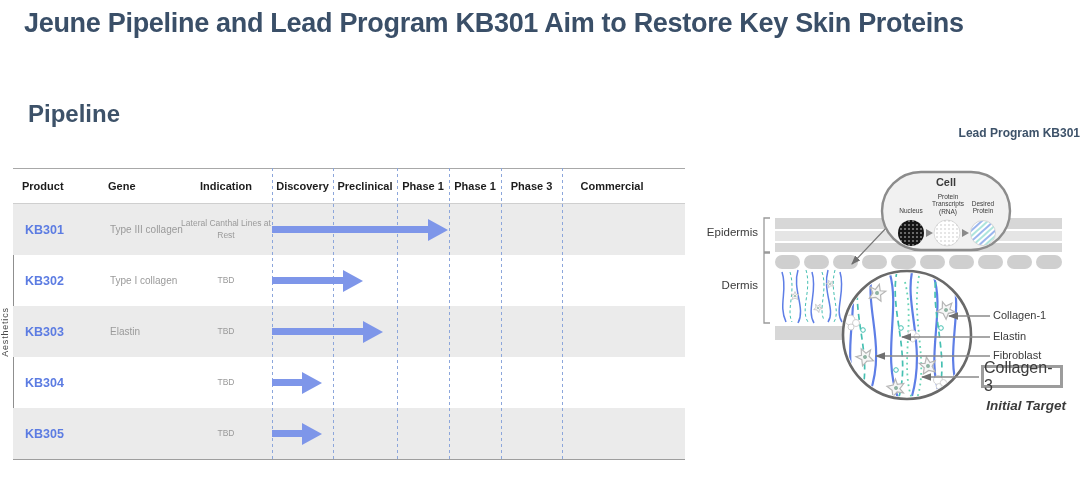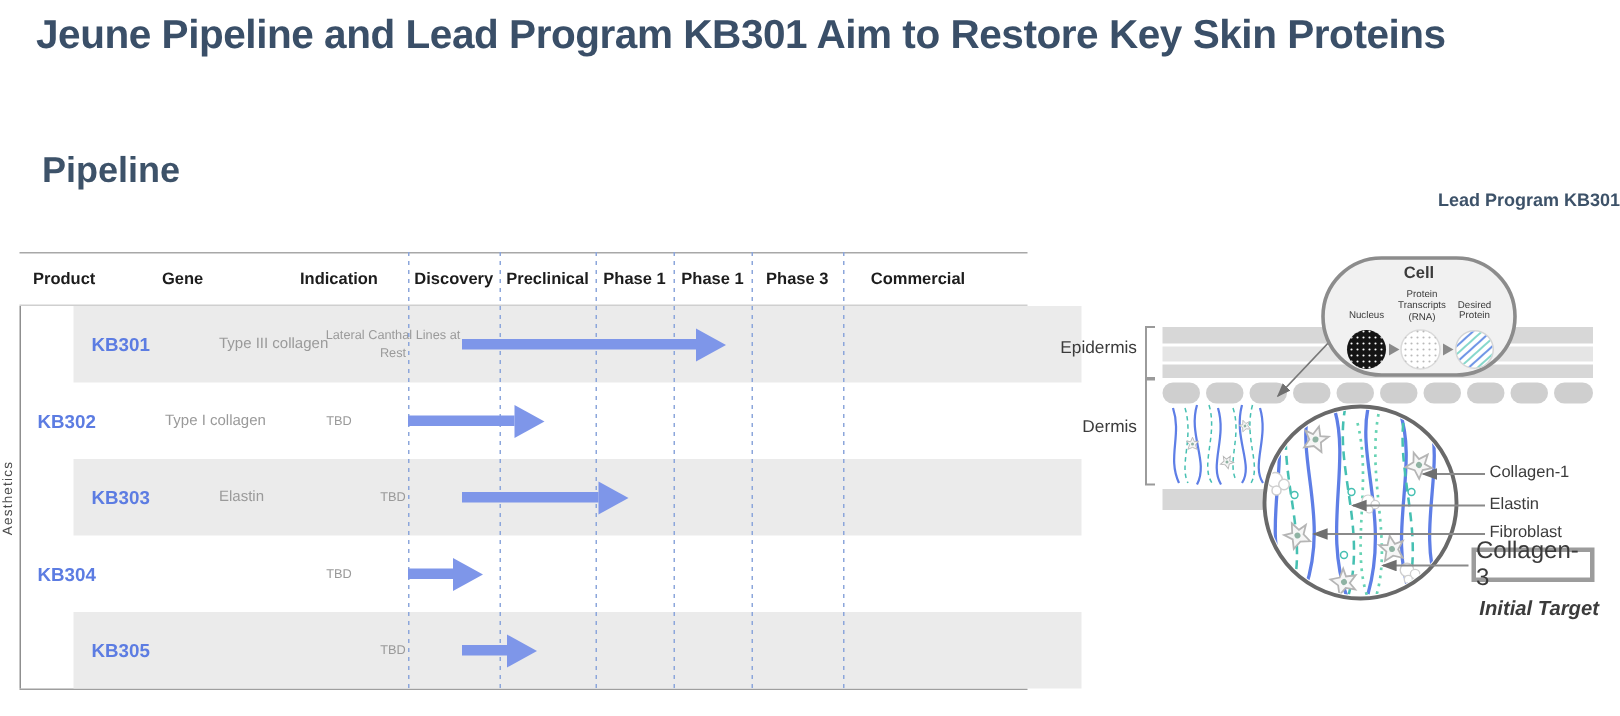--- a/index.html
+++ b/index.html
@@ -21,21 +21,21 @@
   #aesthetics-label{left:-34px;top:326px;width:80px;height:12px;transform:rotate(-90deg);
     font-size:9px;letter-spacing:0.8px;color:#4a4a4a;text-align:center;}
 
   .col-head{top:176px;height:20px;line-height:20px;font-size:11px;font-weight:700;color:#1c1c1c;}
   .ch-c{text-align:center;}
 
   .phase-divider{top:168px;height:291px;width:1px;z-index:5;
     background:repeating-linear-gradient(to bottom,#8CA6DB 0 3px,transparent 3px 6px);}
 
   .p-row{left:13px;width:672px;height:51px;}
-  .p-row.gray{background:#EBEBEB;margin-left:36px;}
+  .p-row.gray{background:#EBEBEB;}
   .p-row .product{position:absolute;left:12px;top:0;width:62px;height:51px;display:flex;align-items:center;
     font-size:12.5px;font-weight:700;color:#5C7CE2;}
   .p-row .gene{position:absolute;left:97px;top:0;width:74px;height:51px;display:flex;align-items:center;
     font-size:10px;color:#9A9A9A;line-height:1.35;}
   .p-row .indication{position:absolute;left:167px;top:0;width:92px;height:51px;display:flex;align-items:center;justify-content:center;
     text-align:center;font-size:8.5px;color:#9A9A9A;line-height:1.35;}
   .p-row .arrow{position:absolute;left:259px;top:0;height:51px;display:flex;align-items:center;z-index:6;}
   .arrow-bar{flex:1 1 auto;height:7px;background:#7E96E9;}
   .arrow-head{width:0;height:0;border-top:11px solid transparent;border-bottom:11px solid transparent;
     border-left:20px solid #7E96E9;}

